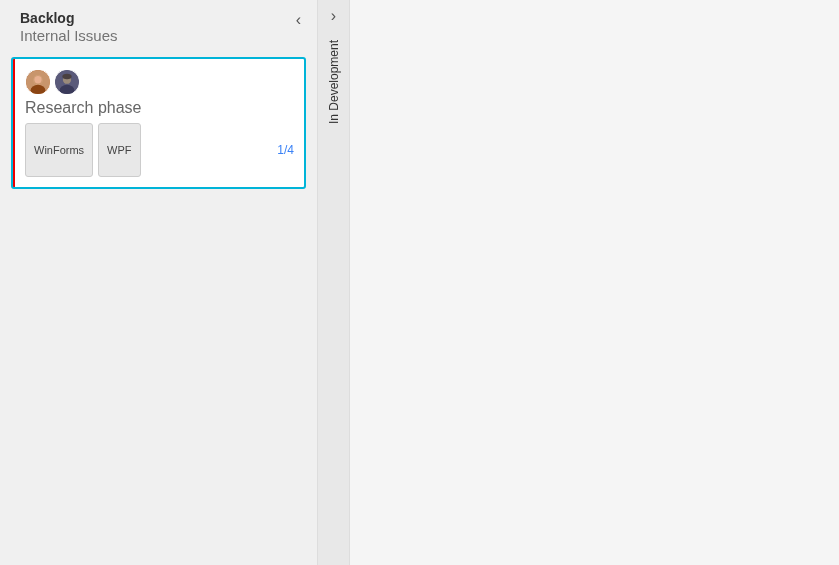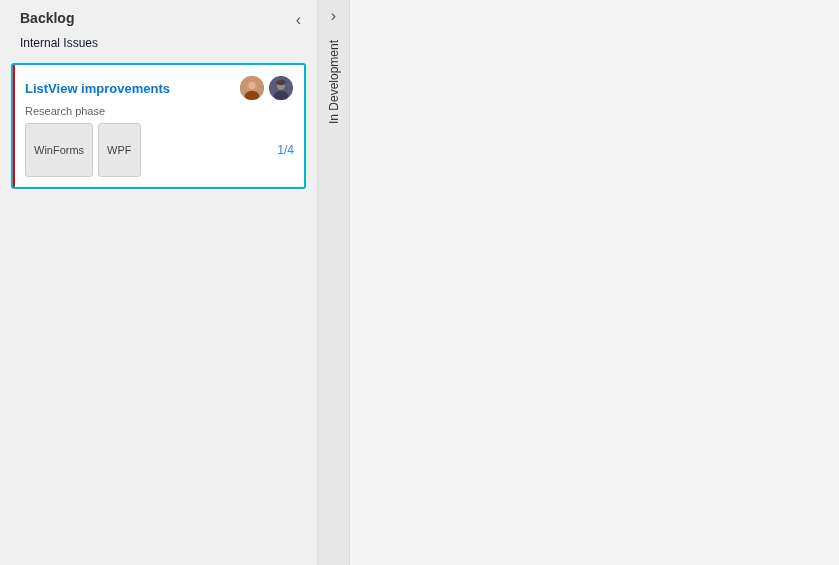--- a/index.html
+++ b/index.html
@@ -49,23 +49,23 @@
       flex-direction: column;
     }
 
     .column-title {
       font-size: 14px;
       font-weight: 600;
       color: #333;
     }
 
     .column-subtitle {
-      font-size: 12px;
-      color: #0f172a;
-      margin-top: 10px;
+      font-size: 15px;
+      color: #737373;
+      margin-top: 1px;
     }
 
     .column-collapse-btn {
       background: none;
       border: none;
       cursor: pointer;
       color: #555;
       font-size: 16px;
       padding: 0 4px;
       line-height: 1;
@@ -138,21 +138,21 @@
       width: 100%;
       height: 100%;
       display: flex;
       align-items: center;
       justify-content: center;
       font-size: 11px;
       font-weight: bold;
     }
 
     .card-phase {
-      font-size: 11px;
+      font-size: 16px;
       color: #666;
       margin-bottom: 6px;
     }
 
     .card-footer {
       display: flex;
       align-items: center;
       justify-content: space-between;
     }
 
@@ -246,21 +246,20 @@
         <span class="column-title">Backlog</span>
         <span class="column-subtitle">Internal Issues</span>
       </div>
       <button class="column-collapse-btn">‹</button>
     </div>
 
     <div class="column-content">
 
       <div class="card">
         <div class="card-title-row">
-          <span class="card-title">ListView improvements</span>
           <div class="card-avatars">
             <div class="avatar avatar-1">
               <div class="avatar-face">
 
                 <svg width="26" height="26" viewBox="0 0 26 26" xmlns="http://www.w3.org/2000/svg">
                   <circle cx="13" cy="13" r="13" fill="#c8956c"></circle>
                   <ellipse cx="13" cy="11" rx="5" ry="5.5" fill="#d4a57a"></ellipse>
                   <ellipse cx="13" cy="11" rx="4.5" ry="5" fill="#c8956c"></ellipse>
                   <ellipse cx="13" cy="22" rx="8" ry="6" fill="#8B4513"></ellipse>
                   <circle cx="13" cy="10.5" r="4" fill="#e8b090"></circle>

